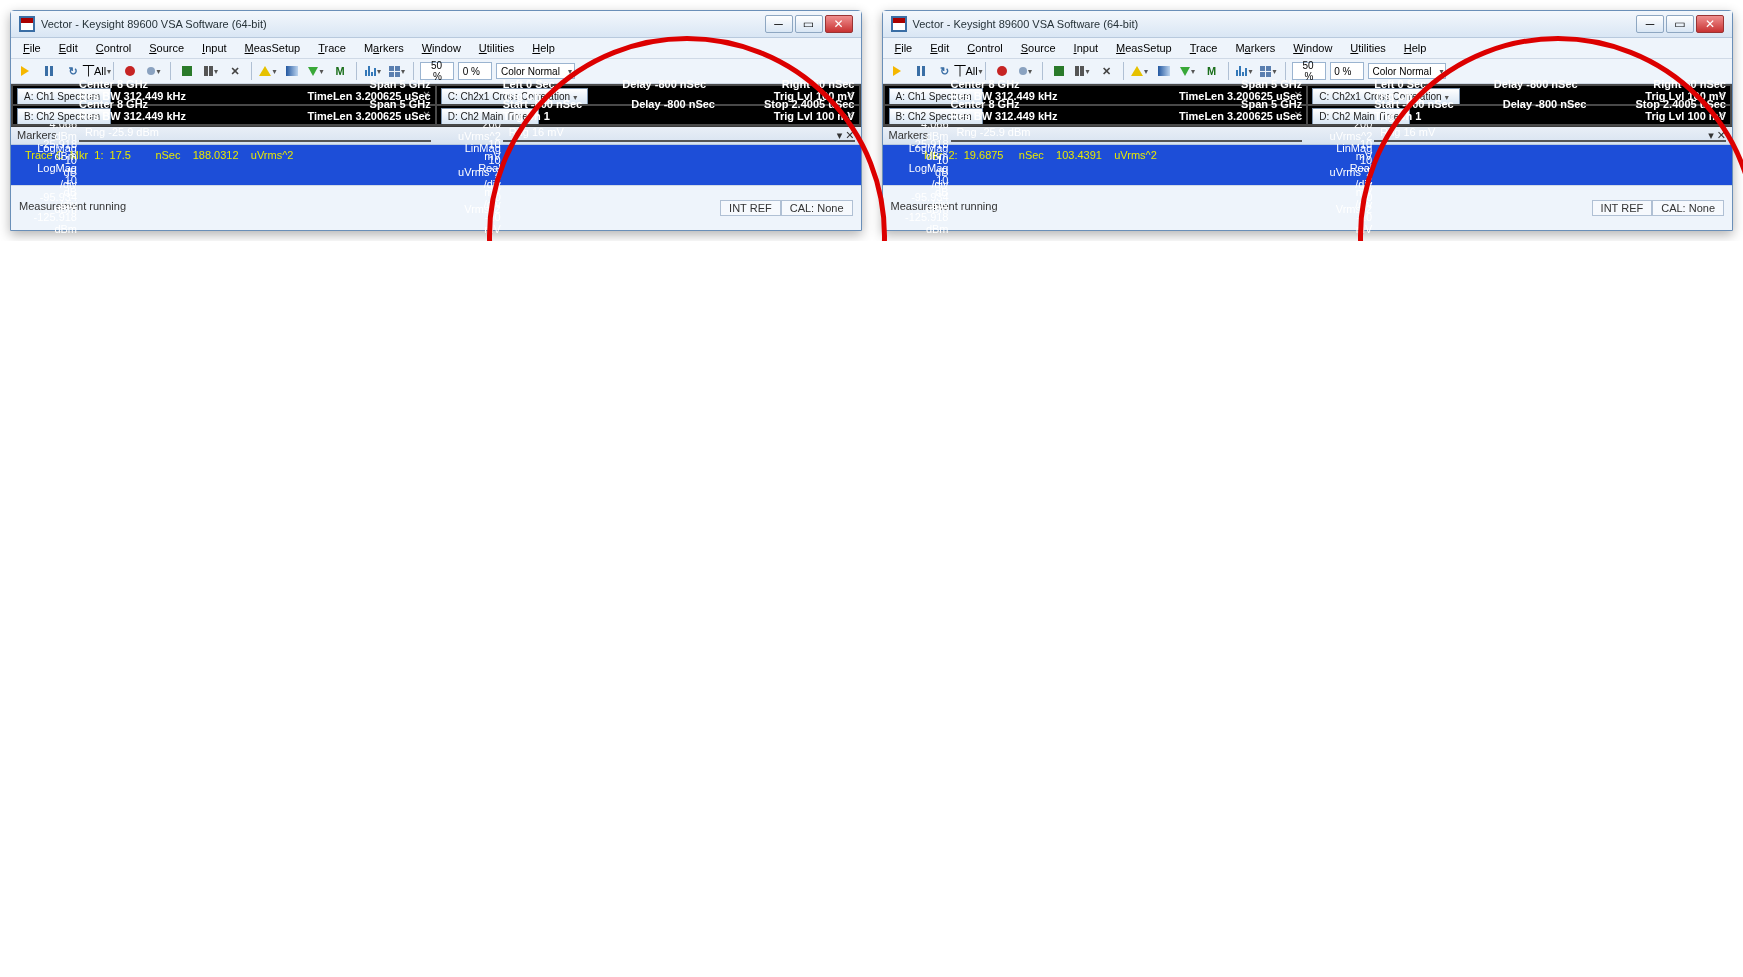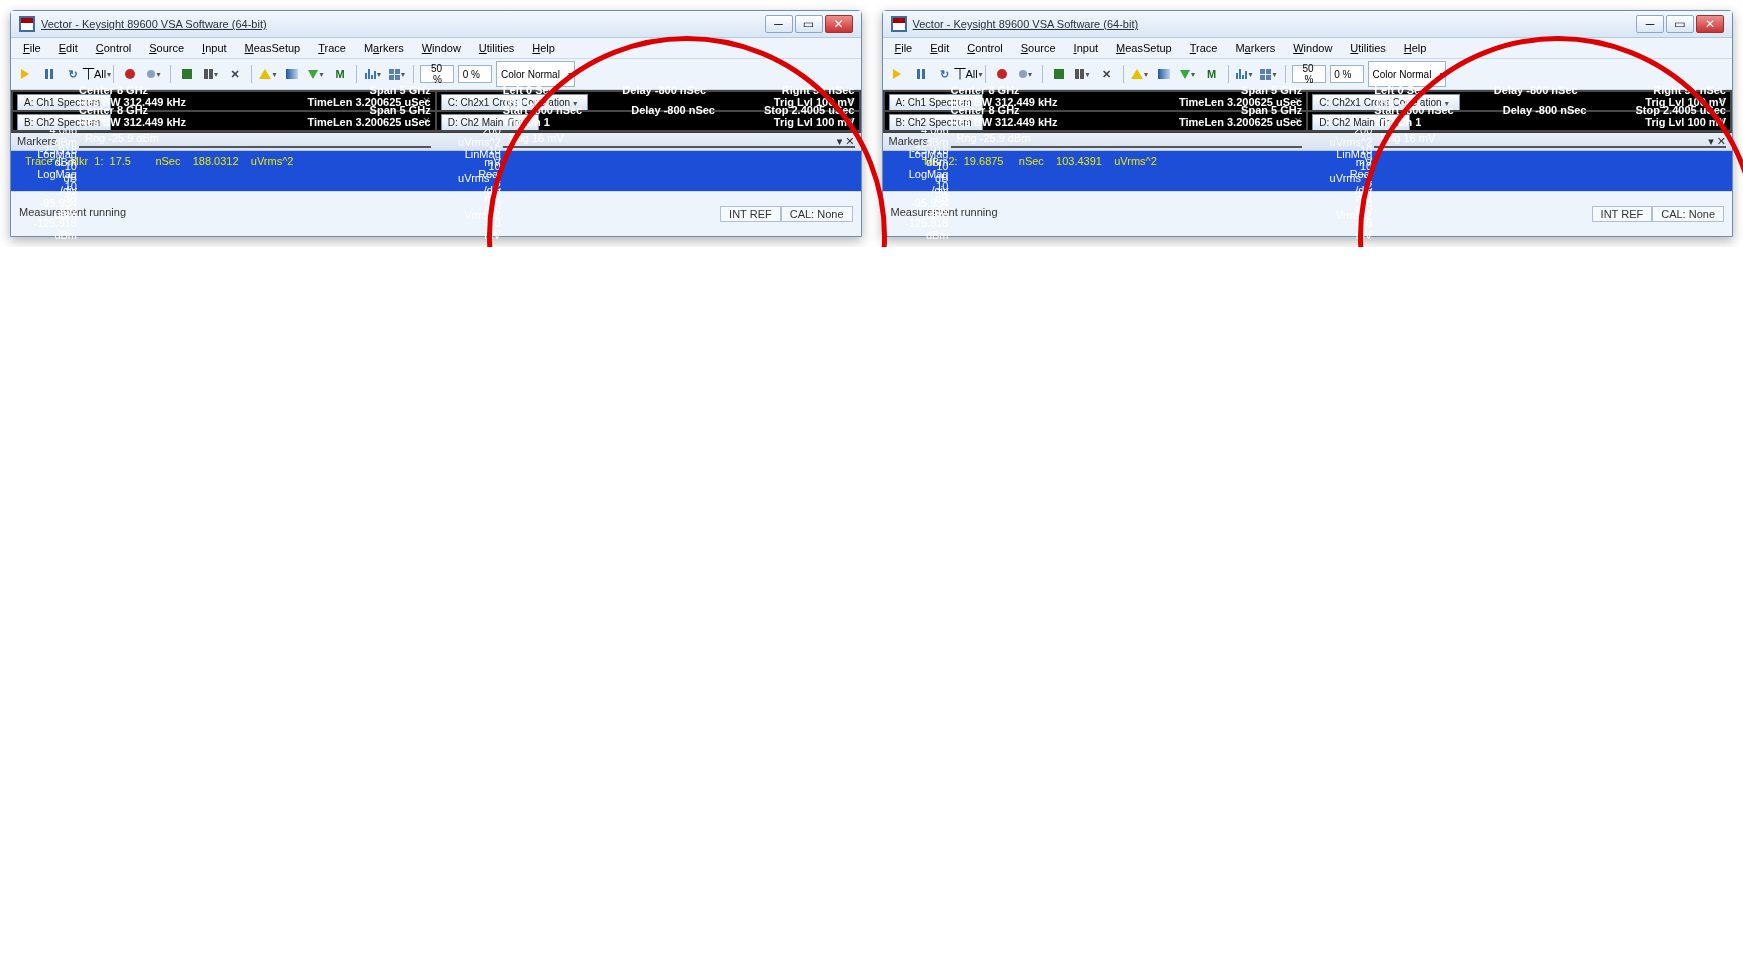--- a/index.html
+++ b/index.html
@@ -2,33 +2,33 @@
 <html><head>
 <meta charset="utf-8">
 <style>
   * { box-sizing: border-box; margin: 0; padding: 0; font-family: "Segoe UI", Tahoma, sans-serif; font-size: 11px; }
   body { background: #fff; display: flex; gap: 20px; padding: 10px; }
   .app-window { flex: 1; border: 1px solid #6a8fb8; border-radius: 4px 4px 0 0; background: linear-gradient(#e9eff7,#dfe8f3); display: flex; flex-direction: column; box-shadow: 0 4px 12px rgba(0,0,0,.3); position: relative; }
   .titlebar { display: flex; align-items: center; padding: 4px 8px; background: linear-gradient(#f3f7fc,#d9e6f4); border-bottom: 1px solid #b8c9dd; }
   .titlebar .icon { width:16px; height:16px; background:#3a6ea5; margin-right:6px; position:relative; }
   .titlebar .icon::before{content:"";position:absolute;inset:2px;background:#fff;}
   .titlebar .icon::after{content:"";position:absolute;top:2px;left:2px;right:2px;height:5px;background:#a80000;}
-  .title-text { flex:1; color:#263238;text-decoration:underline; }
+  .title-text { flex:1; color:#263238; }
   .win-btns { display:flex; gap:2px; }
   .win-btn { width:28px; height:18px; border:1px solid #8ea7c2; background:linear-gradient(#fff,#d9e6f4); border-radius:2px; display:flex; align-items:center; justify-content:center; font-size:12px; line-height:1; }
   .win-btn.close { background:linear-gradient(#ef8f8f,#c83232); color:#fff; border-color:#933; }
   .menubar { display:flex; gap:2px; padding:2px 4px; background:#eef4fb; border-bottom:1px solid #cfd9e6; }
   .menubar .mi { padding:2px 8px; }
   .mi u { text-decoration: underline; }
   .toolbar { display:flex; align-items:center; gap:4px; padding:2px 4px; background:#eef4fb; border-bottom:1px solid #cfd9e6; }
   .tb-sep{ width:1px; height:18px; background:#b0c0d4; margin:0 2px;}
   .tb-btn{ width:20px; height:20px; display:flex; align-items:center; justify-content:center; border-radius:2px;}
   .dd::after{content:"▾"; font-size:8px; margin-left:1px; color:#555;}
   .tb-input{ width:34px; height:18px; border:1px solid #9bb4d0; background:#fff; text-align:right; padding-right:11px; font-size:10px; display:inline-flex; align-items:center; justify-content:flex-end;}
-  .tb-select{height:26px; border:1px solid #9bb4d0; background:#fff; padding:0 14px 0 4px; font-size:10px; display:inline-flex; align-items:center; position:relative;}
+  .tb-select{height:16px; border:1px solid #9bb4d0; background:#fff; padding:0 14px 0 4px; font-size:10px; display:inline-flex; align-items:center; position:relative;}
   .tb-select::after{content:"▾"; position:absolute; right:2px; font-size:8px; color:#555;}
   .quad { flex:1; display:grid; grid-template-columns:1fr 1fr; grid-template-rows:1fr 1fr; gap:2px; background:#494949; padding:2px; }
   .pane { background:#000; display:flex; flex-direction:column; position:relative; }
   .pane-tab { background:linear-gradient(#fff,#d9e6f4); color:#1a1a1a; padding:2px 10px 2px 6px; border:1px solid #7d94ae; border-bottom:none; font-size:10px; align-self:flex-start; margin:2px 0 0 4px; }
   .pane-tab.dd::after{content:" ▾"; font-size:8px;}
   .pane-body { flex:1; position:relative; color:#fff; font-size:10px; }
   .rng { position:absolute; top:2px; left:72px; color:#fff;}
   .mkr-readout{ position:absolute; top:2px; right:4px; color:#4cff4c; font-family:monospace; font-size:11px; white-space:pre;}
   .ylabels{position:absolute; left:2px; top:14px; bottom:30px; width:62px; display:flex; flex-direction:column; justify-content:space-between; text-align:right; color:#fff; font-size:10px;}
   .ylabels span{display:block; line-height:1.1;}

